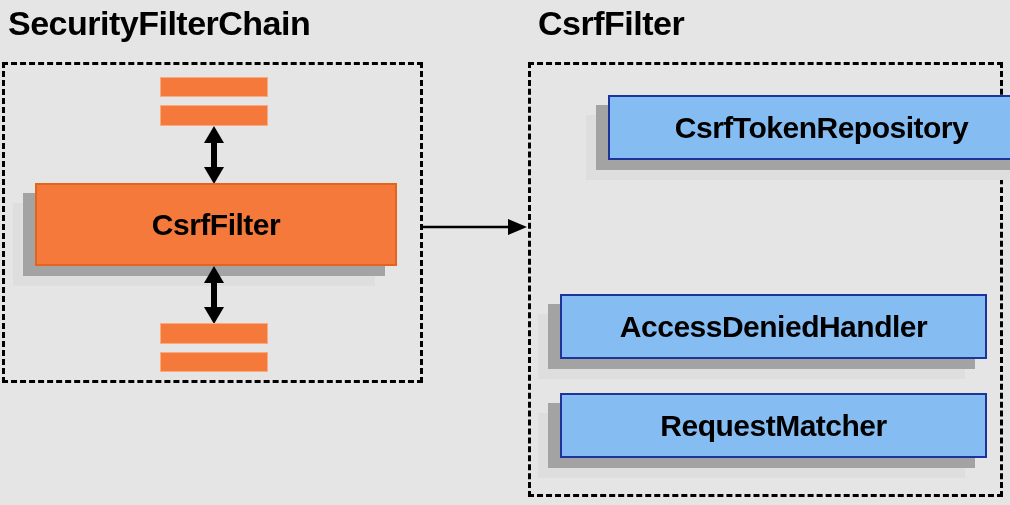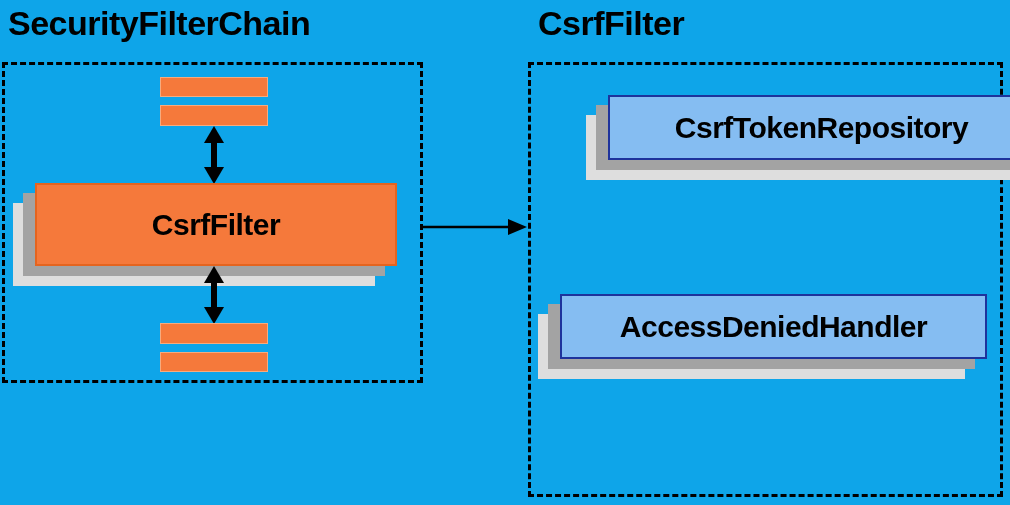--- a/index.html
+++ b/index.html
@@ -1,17 +1,17 @@
 <!DOCTYPE html>
 <html><head>
 <meta charset="utf-8">
 <style>
   html,body{margin:0;padding:0;background:#ffffff;}
   #page{
-    position:relative;width:1010px;height:505px;background:#0ea5e9;overflow:hidden;
+    position:relative;width:1010px;height:505px;background:#e5e5e5;overflow:hidden;
     font-family:"Liberation Sans","DejaVu Sans",sans-serif;color:#000;
   }
   .title{
     position:absolute;font-size:34px;font-weight:bold;letter-spacing:-0.5px;
     white-space:nowrap;line-height:36px;
   }
   #title-left{left:8px;top:5px;}
   #title-right{left:538px;top:5px;}
   .dashed-container{position:absolute;border:3px dashed #000;box-sizing:border-box;background:transparent;}
   #chain-container{left:2px;top:62px;width:421px;height:321px;}
@@ -89,15 +89,20 @@
       <div class="face face-blue">CsrfTokenRepository</div>
     </div>
 
 
     <div class="shadow-box component-box" style="top:229px;">
       <div class="shadow-light"></div>
       <div class="shadow-mid"></div>
       <div class="face face-blue">AccessDeniedHandler</div>
     </div>
 
+    <div class="shadow-box component-box" style="top:328px;">
+      <div class="shadow-light"></div>
+      <div class="shadow-mid"></div>
+      <div class="face face-blue">RequestMatcher</div>
+    </div>
   </div>
 
 </div>
 
 </body></html>

